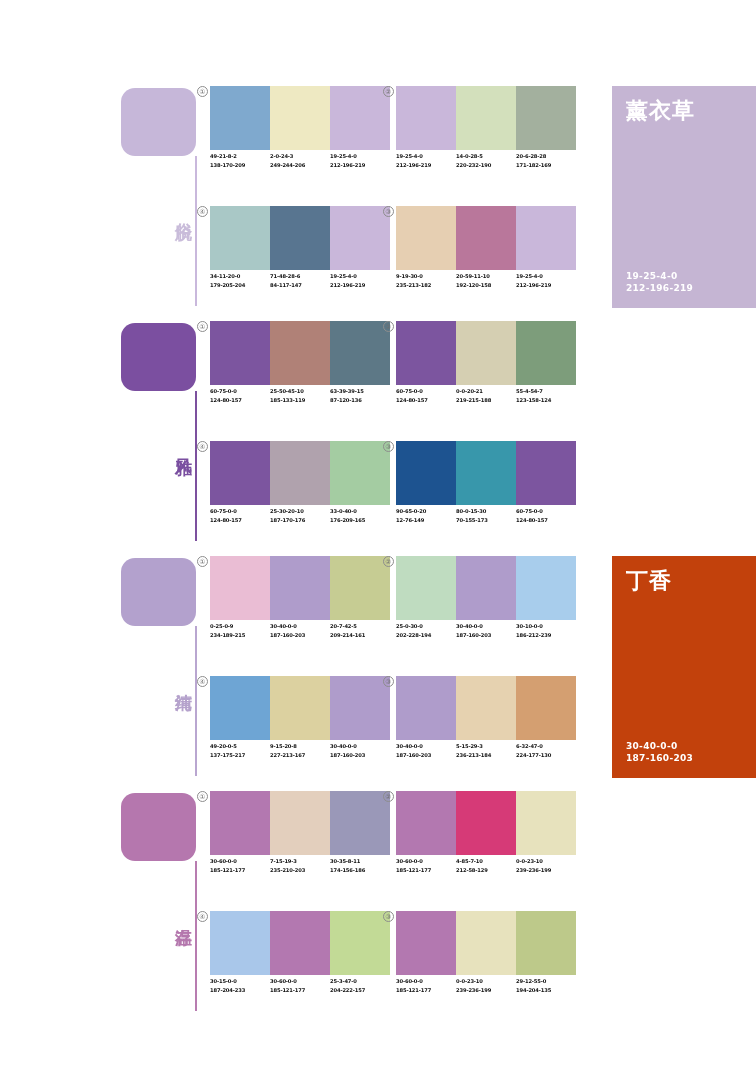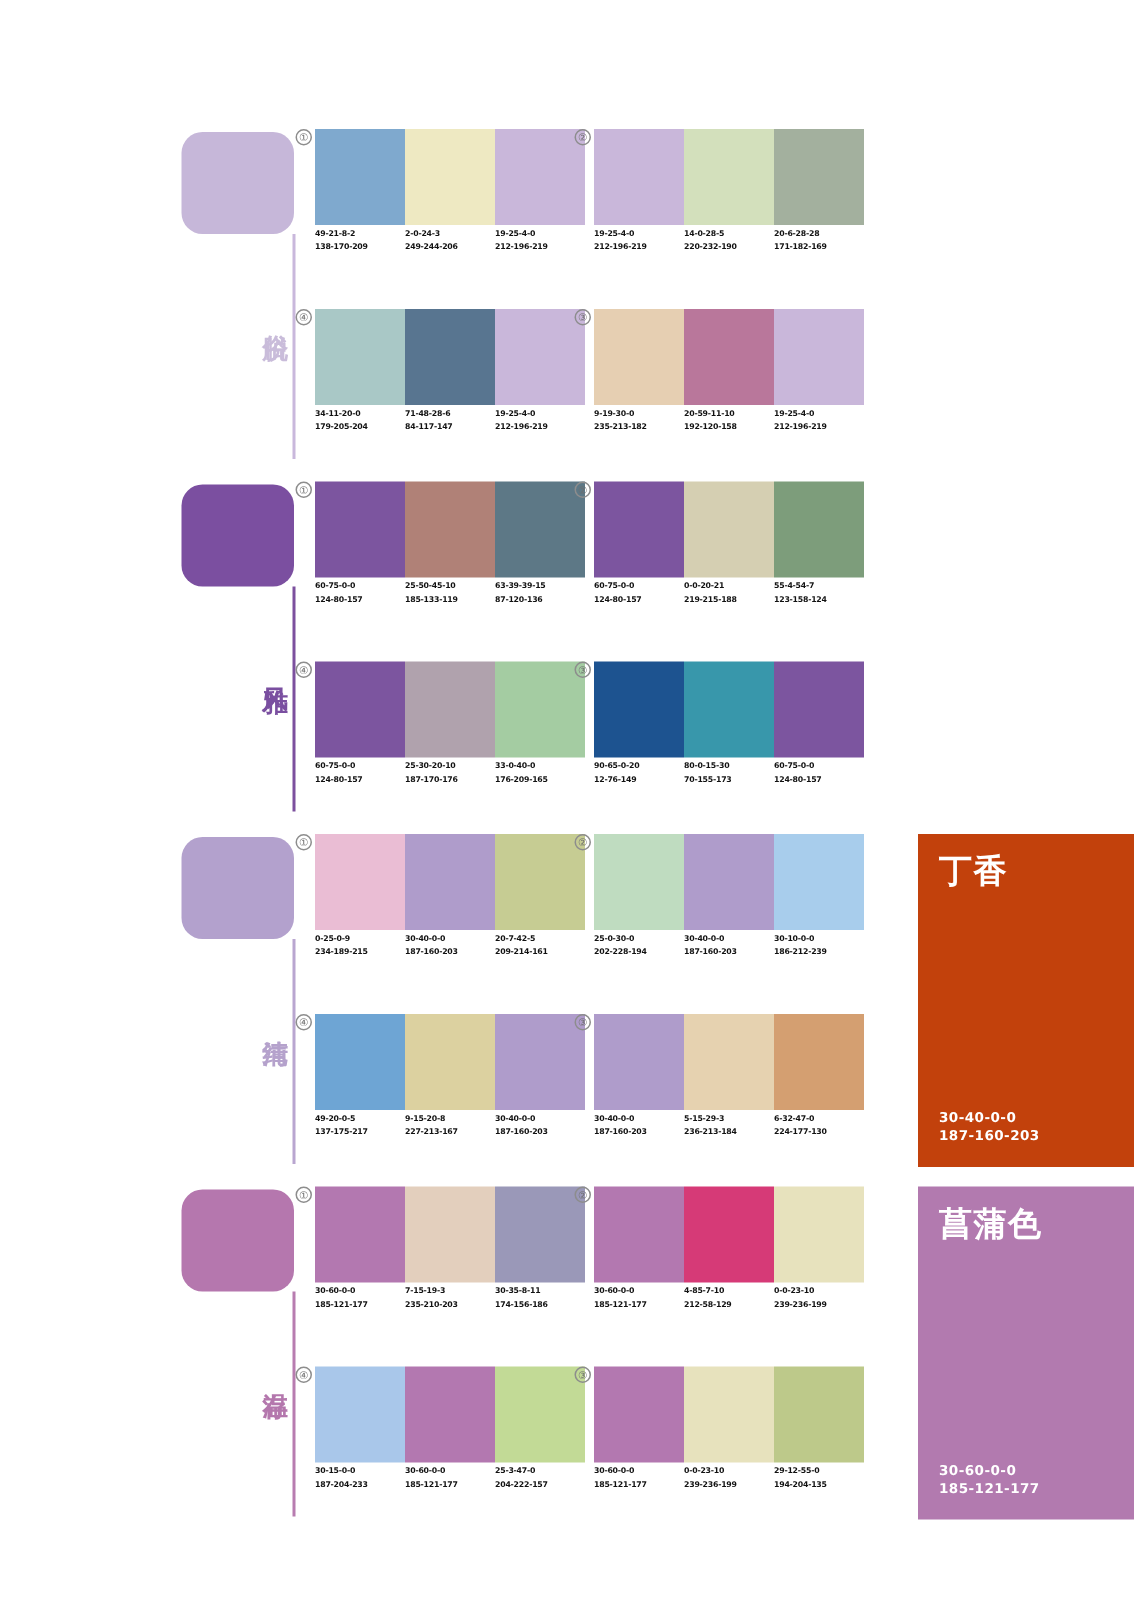--- a/index.html
+++ b/index.html
@@ -184,20 +184,27 @@
                 <div class="lab">20-59-11-10</div>
                 <div class="lab">192-120-158</div>
               </div>
               <div class="label-cell">
                 <div class="lab">19-25-4-0</div>
                 <div class="lab">212-196-219</div>
               </div>
             </div>
           </div>
         </div>
+        <div class="panel" style="background: rgb(197, 181, 211);">
+          <div class="panel-title">薰衣草</div>
+          <div class="panel-codes">
+            <div>19-25-4-0</div>
+            <div>212-196-219</div>
+          </div>
+        </div>
       </div>
       <div class="section" style="top: 315px;">
         <div class="master-chip" style="background: rgb(123, 79, 160);"></div>
         <div class="v-rule" style="background: rgb(124, 80, 158);"></div>
         <div class="mood" style="color: rgb(122, 79, 160);">风雅</div>
         <div class="groups">
           <div class="group r0 c0">
             <div class="grp-num">①</div>
             <div class="swatch-row">
               <div class="swatch" style="background: rgb(124, 85, 159);"></div>
@@ -476,22 +483,15 @@
                 <div class="lab">0-0-23-10</div>
                 <div class="lab">239-236-199</div>
               </div>
               <div class="label-cell">
                 <div class="lab">29-12-55-0</div>
                 <div class="lab">194-204-135</div>
               </div>
             </div>
           </div>
         </div>
-        <div class="panel" style="background: rgb(178, 122, 175);">
-          <div class="panel-title">菖蒲色</div>
-          <div class="panel-codes">
-            <div>30-60-0-0</div>
-            <div>185-121-177</div>
-          </div>
-        </div>
       </div>
     </div>
 </div>
 
 </body></html>

